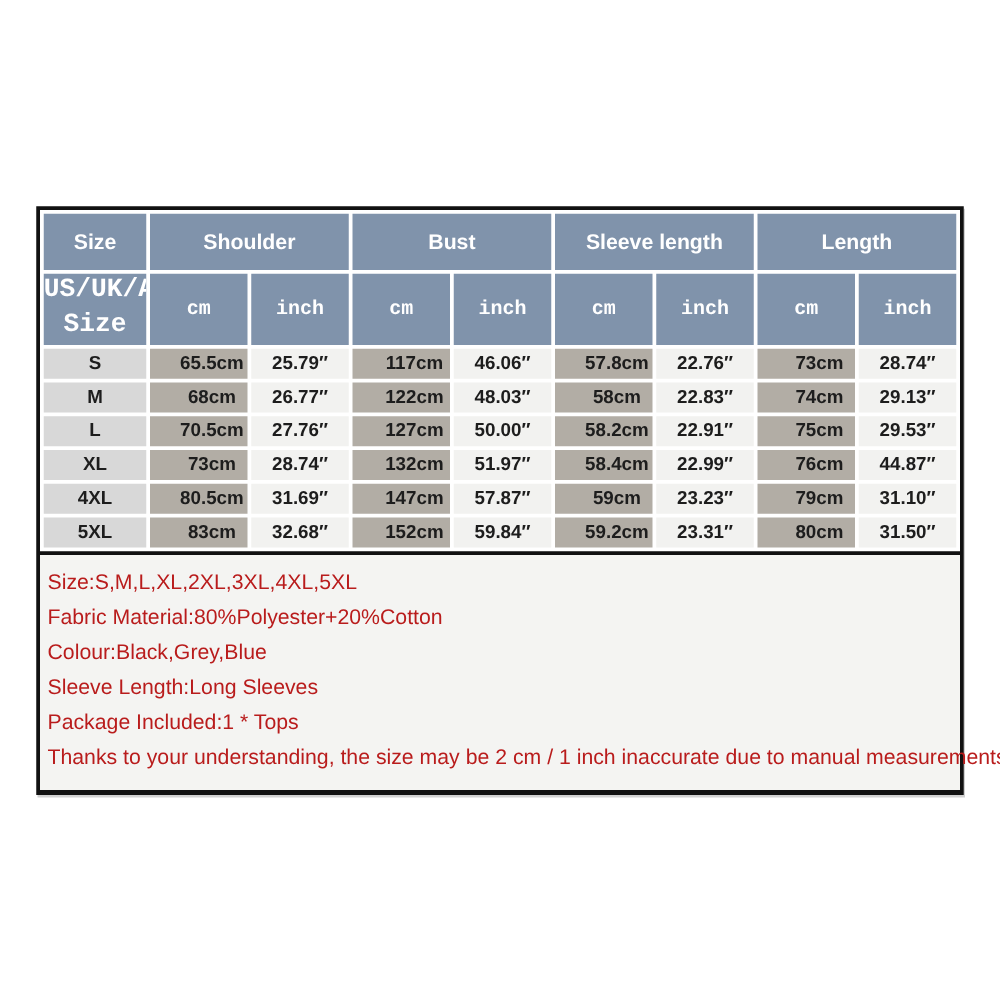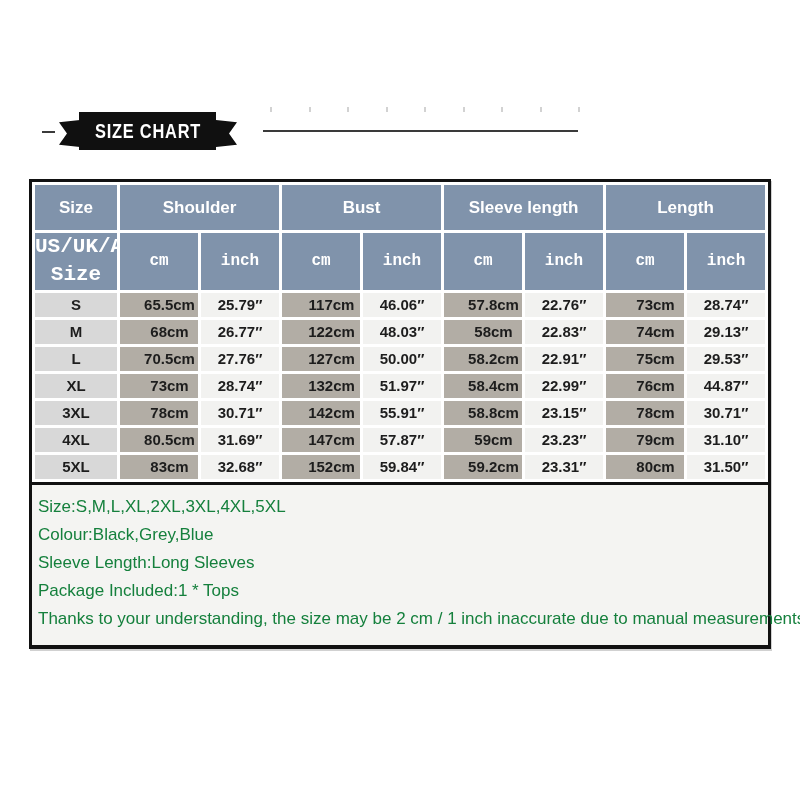--- a/index.html
+++ b/index.html
@@ -34,21 +34,20 @@
     transform:scaleX(.78);white-space:nowrap;
   }
   .rule{position:absolute;left:263px;top:130px;width:315px;height:2px;background:#3a3a3a;}
   .tick{position:absolute;top:107px;width:2px;height:5px;background:#d2d2d2;}
 
   
   .board{
     position:absolute;left:29px;top:165px;width:742px;box-sizing:border-box;
     border:3px solid var(--border);border-bottom-width:4px;background:#ffffff;
     box-shadow:1px 2px 0 rgba(0,0,0,.18);
-    margin-top:14px;
   }
   table{border-collapse:separate;border-spacing:3px;width:736px;table-layout:fixed;}
   col.c0{width:82px;} col.cx{width:78px;}
   th,td{text-align:center;vertical-align:middle;padding:0;overflow:hidden;}
   tr.top-row th{
     height:45px;background:var(--header-bg);color:#ffffff;
     font:bold 17px "Liberation Sans",sans-serif;
   }
   tr.sub-row th{
     height:45px;background:var(--header-bg);color:#ffffff;
@@ -61,49 +60,29 @@
   }
   td.c-size{background:var(--size-bg);}
   td.c-cm{background:var(--cm-bg);padding-left:21px;}
   td.c-inch{background:var(--inch-bg);}
 
   .notes{
     border-top:3px solid var(--border);background:var(--notes-bg);
     padding:8px 6px 12px 6px;
   }
   .note-line{
-    font:17px "Liberation Sans",sans-serif;color:#15803d;line-height:28px;
+    font:17px "Liberation Sans",sans-serif;color:#b91c1c;line-height:28px;
     white-space:nowrap;
   }
 </style>
 </head>
 <body>
 
 <div class="canvas">
 
-  <div class="banner">
-    <div class="dash"></div>
-    <div class="tail left"></div>
-    <div class="ribbon">
-      <span>SIZE CHART</span>
-    </div>
-    <div class="tail right"></div>
-    <div class="rule"></div>
-    <div id="ticks">
-        <span class="tick" style="left: 270px;"></span>
-        <span class="tick" style="left: 308.5px;"></span>
-        <span class="tick" style="left: 347px;"></span>
-        <span class="tick" style="left: 385.5px;"></span>
-        <span class="tick" style="left: 424px;"></span>
-        <span class="tick" style="left: 462.5px;"></span>
-        <span class="tick" style="left: 501px;"></span>
-        <span class="tick" style="left: 539.5px;"></span>
-        <span class="tick" style="left: 578px;"></span>
-      </div>
-  </div>
 
   <div class="board">
     <table>
       <colgroup id="cols">
           <col class="c0">
           <col class="cx">
           <col class="cx">
           <col class="cx">
           <col class="cx">
           <col class="cx">
@@ -171,31 +150,20 @@
             <td class="c-cm">73cm</td>
             <td class="c-inch">28.74″</td>
             <td class="c-cm">132cm</td>
             <td class="c-inch">51.97″</td>
             <td class="c-cm">58.4cm</td>
             <td class="c-inch">22.99″</td>
             <td class="c-cm">76cm</td>
             <td class="c-inch">44.87″</td>
           </tr>
           <tr>
-            <td class="c-size">3XL</td>
-            <td class="c-cm">78cm</td>
-            <td class="c-inch">30.71″</td>
-            <td class="c-cm">142cm</td>
-            <td class="c-inch">55.91″</td>
-            <td class="c-cm">58.8cm</td>
-            <td class="c-inch">23.15″</td>
-            <td class="c-cm">78cm</td>
-            <td class="c-inch">30.71″</td>
-          </tr>
-          <tr>
             <td class="c-size">4XL</td>
             <td class="c-cm">80.5cm</td>
             <td class="c-inch">31.69″</td>
             <td class="c-cm">147cm</td>
             <td class="c-inch">57.87″</td>
             <td class="c-cm">59cm</td>
             <td class="c-inch">23.23″</td>
             <td class="c-cm">79cm</td>
             <td class="c-inch">31.10″</td>
           </tr>
@@ -207,20 +175,21 @@
             <td class="c-inch">59.84″</td>
             <td class="c-cm">59.2cm</td>
             <td class="c-inch">23.31″</td>
             <td class="c-cm">80cm</td>
             <td class="c-inch">31.50″</td>
           </tr>
         </tbody>
     </table>
     <div class="notes" id="notes">
         <div class="note-line">Size:S,M,L,XL,2XL,3XL,4XL,5XL</div>
+        <div class="note-line">Fabric Material:80%Polyester+20%Cotton</div>
         <div class="note-line">Colour:Black,Grey,Blue</div>
         <div class="note-line">Sleeve Length:Long Sleeves</div>
         <div class="note-line">Package Included:1 * Tops</div>
         <div class="note-line">Thanks to your understanding, the size may be 2 cm / 1 inch inaccurate due to manual measurements.</div>
       </div>
   </div>
 
 </div>
 
 </body></html>

